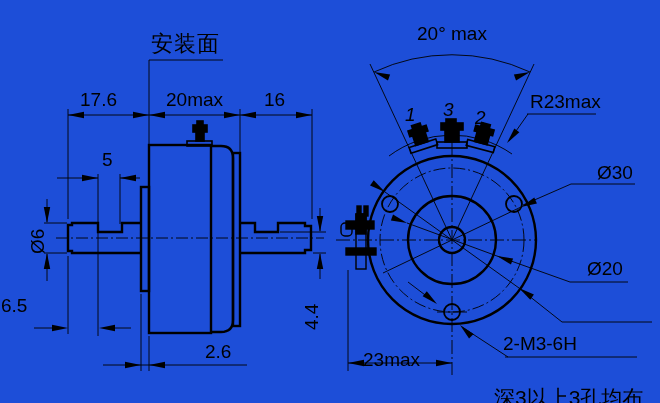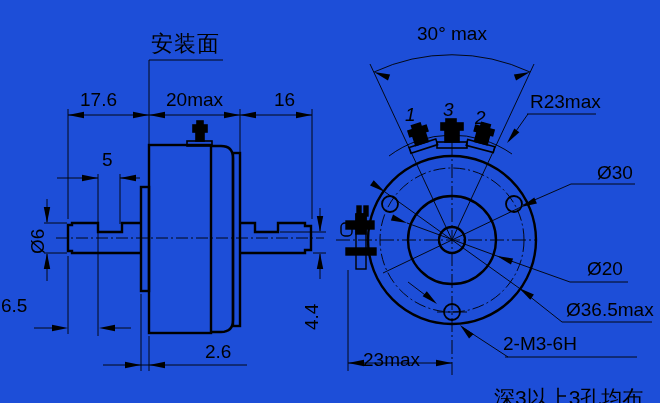--- a/index.html
+++ b/index.html
@@ -193,32 +193,31 @@
       <polygon points="0,0 -16,3.2 -16,-3.2" transform="translate(407 223) rotate(20)"></polygon>
       <polygon points="0,0 -16,3.2 -16,-3.2" transform="translate(497 256) rotate(200)"></polygon>
 
       <polygon points="0,0 -16,3.2 -16,-3.2" transform="translate(460 325) rotate(225)"></polygon>
     </g>
   </svg>
 
   <span class="lbl big" style="left:151px;top:33px">安装面</span>
   <span class="lbl" style="left:80px;top:90px">17.6</span>
   <span class="lbl" style="left:166px;top:90px">20max</span>
-  <span class="lbl" style="left:274px;top:90px">16</span>
+  <span class="lbl" style="left:264px;top:90px">16</span>
   <span class="lbl" style="left:102px;top:150px">5</span>
   <span class="lbl rot" style="left:28px;top:254px">Ø6</span>
   <span class="lbl" style="left:1px;top:296px">6.5</span>
   <span class="lbl" style="left:205px;top:342px">2.6</span>
   <span class="lbl rot" style="left:302px;top:330px">4.4</span>
 
-  <span class="lbl" style="left:417px;top:24px">30° max</span>
+  <span class="lbl" style="left:417px;top:24px">20° max</span>
   <span class="lbl" style="left:530px;top:92px">R23max</span>
   <span class="lbl" style="left:597px;top:163px">Ø30</span>
   <span class="lbl" style="left:587px;top:259px">Ø20</span>
-  <span class="lbl" style="left:566px;top:300px">Ø36.5max</span>
   <span class="lbl" style="left:363px;top:350px">23max</span>
   <span class="lbl" style="left:503px;top:334px">2-M3-6H</span>
   <span class="lbl note" style="left:494px;top:368px">深3以上3孔均布</span>
 
   <span class="lbl term" style="left:405px;top:105px">1</span>
   <span class="lbl term" style="left:443px;top:100px">3</span>
   <span class="lbl term" style="left:475px;top:108px">2</span>
 
 </div>
 

